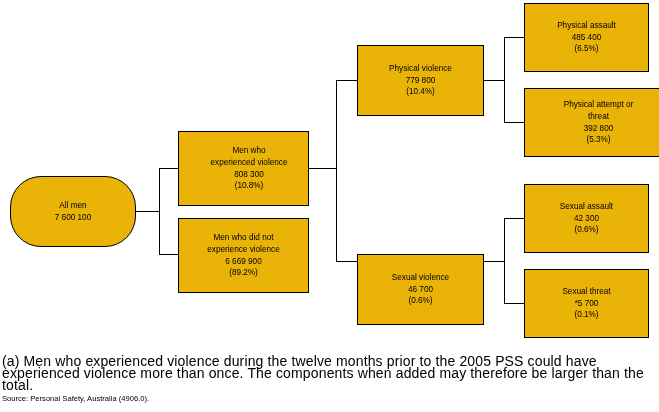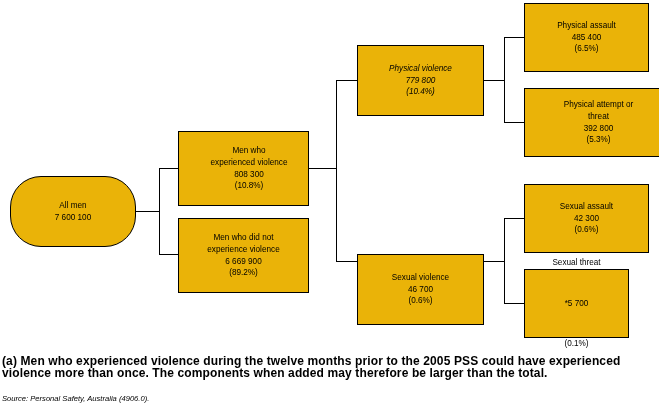--- a/index.html
+++ b/index.html
@@ -39,31 +39,29 @@
   .conn {
     position: absolute;
     background: #000000;
     z-index: 1;
   }
   .h { height: 1px; }
   .v { width: 1px; }
 
   .footnote {
     position: absolute;
-    font-size: 12px;
+    font-size: 14px;
     line-height: 12.2px;
     color: #000000;
     letter-spacing: 0.01em;
-    font-weight: bold;
   }
   .source {
     position: absolute;
     font-size: 7.6px;
     line-height: 12px;
-    font-style: italic;
     color: #000000;
   }
 </style>
 </head>
 <body>
 
 <div id="page">
 
   <div class="conn h" style="left:135px; top:211px; width:24px;"></div>
 
@@ -100,21 +98,21 @@
     <span class="ln">(10.8%)</span>
   </div>
 
   <div class="node" style="left:178px; top:218px; width:131px; height:75px;">
     <span class="ln">Men who did not</span>
     <span class="ln">experience violence</span>
     <span class="ln">6 669 900</span>
     <span class="ln">(89.2%)</span>
   </div>
 
-  <div class="node" style="left:357px; top:45px; width:127px; height:71px;font-style:italic;">
+  <div class="node" style="left:357px; top:45px; width:127px; height:71px;">
     <span class="ln">Physical violence</span>
     <span class="ln">779 800</span>
     <span class="ln">(10.4%)</span>
   </div>
 
   <div class="node" style="left:357px; top:226px; width:127px; height:71px;margin-top:28px;">
     <span class="ln">Sexual violence</span>
     <span class="ln">46 700</span>
     <span class="ln">(0.6%)</span>
   </div>
@@ -131,21 +129,21 @@
     <span class="ln">392 800</span>
     <span class="ln">(5.3%)</span>
   </div>
 
   <div class="node" style="left:524px; top:184px; width:125px; height:69px;">
     <span class="ln">Sexual assault</span>
     <span class="ln">42 300</span>
     <span class="ln">(0.6%)</span>
   </div>
 
-  <div class="node" style="left:524px; top:269px; width:105px; height:69px;gap:29px;">
+  <div class="node" style="left:524px; top:269px; width:125px; height:69px;">
     <span class="ln">Sexual threat</span>
     <span class="ln">*5 700</span>
     <span class="ln">(0.1%)</span>
   </div>
 
   <div class="footnote" style="left:2px; top:355px; width:650px;">(a) Men who experienced violence during the twelve months prior to the 2005 PSS could have experienced violence more than once. The components when added may therefore be larger than the total.</div>
 
   <div class="source" style="left:2px; top:393px; width:420px;">Source: Personal Safety, Australia (4906.0).</div>
 
 </div>

